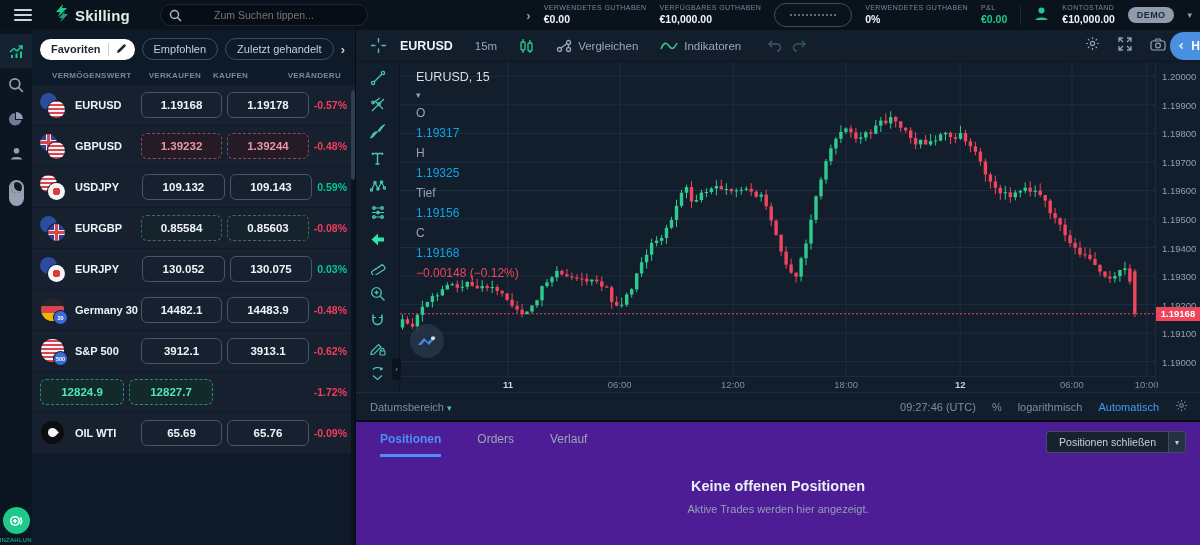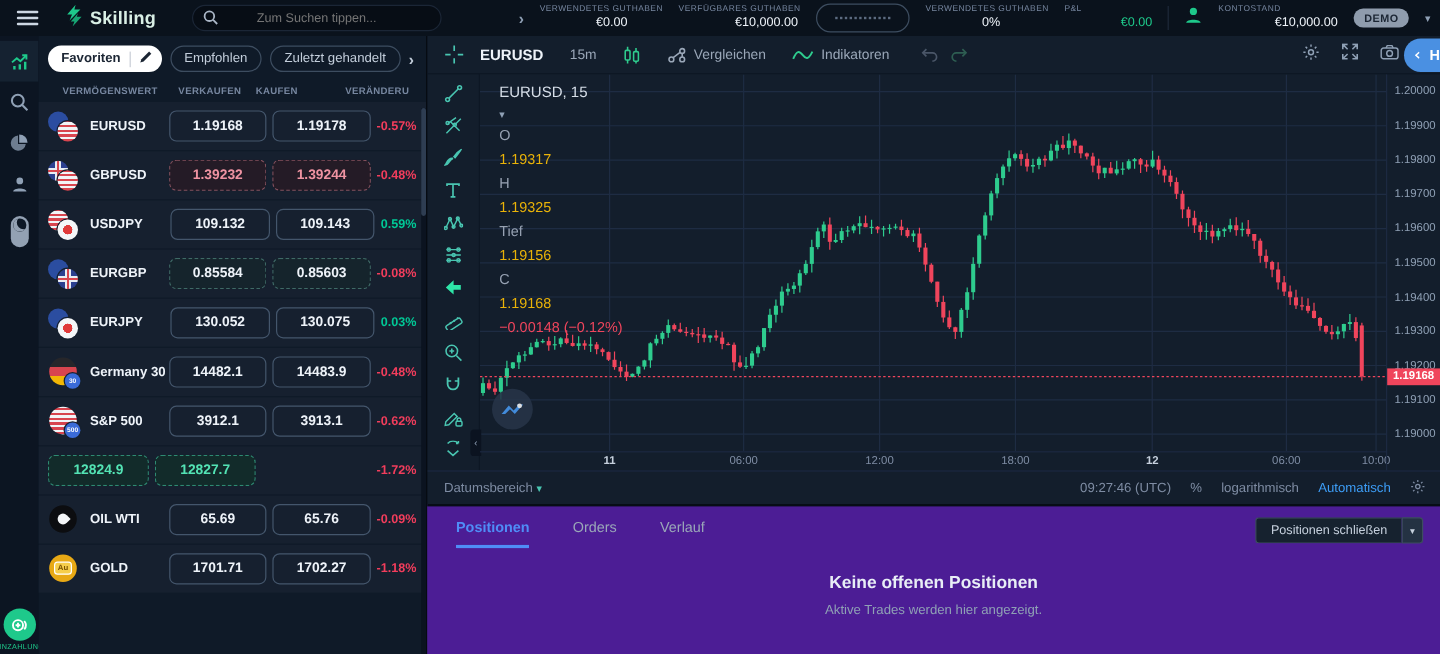--- a/index.html
+++ b/index.html
@@ -18,21 +18,21 @@
   .search-box { position:relative; width:208px; height:22px; margin-left:22px; }
   .search-box input {
     width:100%; height:100%; border-radius:11px; background:#070d15; border:1px solid #1b2636;
     color:#8fa0b5; font-size:10.5px; text-align:center; outline:none; font-family:inherit;
   }
   .search-icon { position:absolute; left:9px; top:4px; color:#aab6c6; }
   #topbar-right { display:flex; align-items:center; margin-left:auto; gap:13px; }
   .tb-chevron { color:#8fa0b5; font-size:13px; font-weight:bold; cursor:pointer; }
   .stat { display:flex; flex-direction:column; justify-content:center; line-height:1.25; }
   .stat .lbl { font-size:7px; color:#7787a0; letter-spacing:.4px; white-space:nowrap; }
-  .stat .val { font-size:10.5px; font-weight:normal; color:#eef3f9; white-space:nowrap;margin-left:47px; }
+  .stat .val { font-size:10.5px; font-weight:bold; color:#eef3f9; white-space:nowrap; }
   .stat .val.green { color:#1ec98b; }
   .gauge { width:78px; height:24px; border:1.5px solid #3d4d60; border-radius:13px; display:flex; align-items:center; justify-content:center; }
   .gauge i { display:block; width:46px; border-top:2px dotted #5c6b80; }
   .vdiv { width:1px; height:20px; background:#1e2a3a; }
   .demo-badge { background:#8f9cad; color:#1b2533; font-size:9px; font-weight:bold; padding:3px 9px; border-radius:9px; letter-spacing:.4px; }
   .caret-down { color:#8fa0b5; font-size:9px; }
   
   #main { display:flex; height:515px; }
   
   #rail { width:32px; background:#0c1522; display:flex; flex-direction:column; align-items:center; padding-top:4px; position:relative; }
@@ -105,21 +105,21 @@
     display:flex; align-items:center; justify-content:flex-start; gap:8px; padding-left:9px; color:#fff; font-weight:bold; font-size:12px; cursor:pointer; }
   #chart-body { display:flex; flex:1; min-height:0; }
   #draw-rail { width:44px; display:flex; flex-direction:column; align-items:center; gap:0; padding-top:2px; color:#49c5b1; border-right:1px solid #0d1724; }
   .dr-item { height:27px; display:flex; align-items:center; justify-content:center; width:100%; cursor:pointer; }
   #plot-wrap { position:relative; width:755px; }
   #plot { display:block; background:#131e2c; }
   #legend { position:absolute; left:10px; top:8px; display:flex; align-items:baseline; gap:6px; font-size:12px; white-space:nowrap;flex-direction:column; }
   #legend .sym { color:#d6dee8; font-size:12.5px; }
   #legend .car { color:#8fa0b5; font-size:9px; }
   #legend .k { color:#97a2b3; margin-left:6px; }
-  #legend .v { color:#eab308; }
+  #legend .v { color:#0ea5e9; }
   #legend .chg { color:#f0455c; margin-left:6px; }
   #watermark { position:absolute; left:10px; bottom:34px; width:34px; height:34px; border-radius:50%; background:#273549; opacity:.85;
     display:flex; align-items:center; justify-content:center; }
   #collapse-handle { position:absolute; left:-8px; top:296px; width:9px; height:22px; background:#0b1320; color:#8fa0b5;
     border-radius:3px 0 0 3px; font-size:8px; display:flex; align-items:center; justify-content:center; cursor:pointer; }
   #time-axis { position:relative; height:16px; border-top:1px solid #1c2941; font-size:9.5px; color:#7e8ca3;text-align:right; }
   .t-tick { position:absolute; top:2px; transform:translateX(-50%); }
   .t-tick.major { color:#c6d0dd; font-weight:bold; }
   #price-axis { position:relative; width:45px; border-left:1px solid #1c2941; font-size:9.5px; color:#8fa0b5; }
   .p-tick { position:absolute; left:6px; transform:translateY(-50%); }
@@ -369,33 +369,20 @@
               <span class="flag">
                 <span class="fc solo f-oil">
                   <span class="drop"></span>
                 </span>
               </span>
               <span class="iname">OIL WTI</span>
             </div>
             <button class="trade-btn">65.69</button>
             <button class="trade-btn">65.76</button>
             <span class="wl-change down">-0.09%</span>
-          </div>
-          <div class="wl-row">
-            <div class="wl-name">
-              <span class="flag">
-                <span class="fc solo f-gold">
-                  <span class="au-chip">Au</span>
-                </span>
-              </span>
-              <span class="iname">GOLD</span>
-            </div>
-            <button class="trade-btn">1701.71</button>
-            <button class="trade-btn">1702.27</button>
-            <span class="wl-change down">-1.18%</span>
           </div>
         </div>
       <div id="wl-scroll">
           <i></i>
         </div>
     </aside>
 
     <section id="chart-sec">
       <div id="chart-toolbar">
         <div class="ct-gutter">

